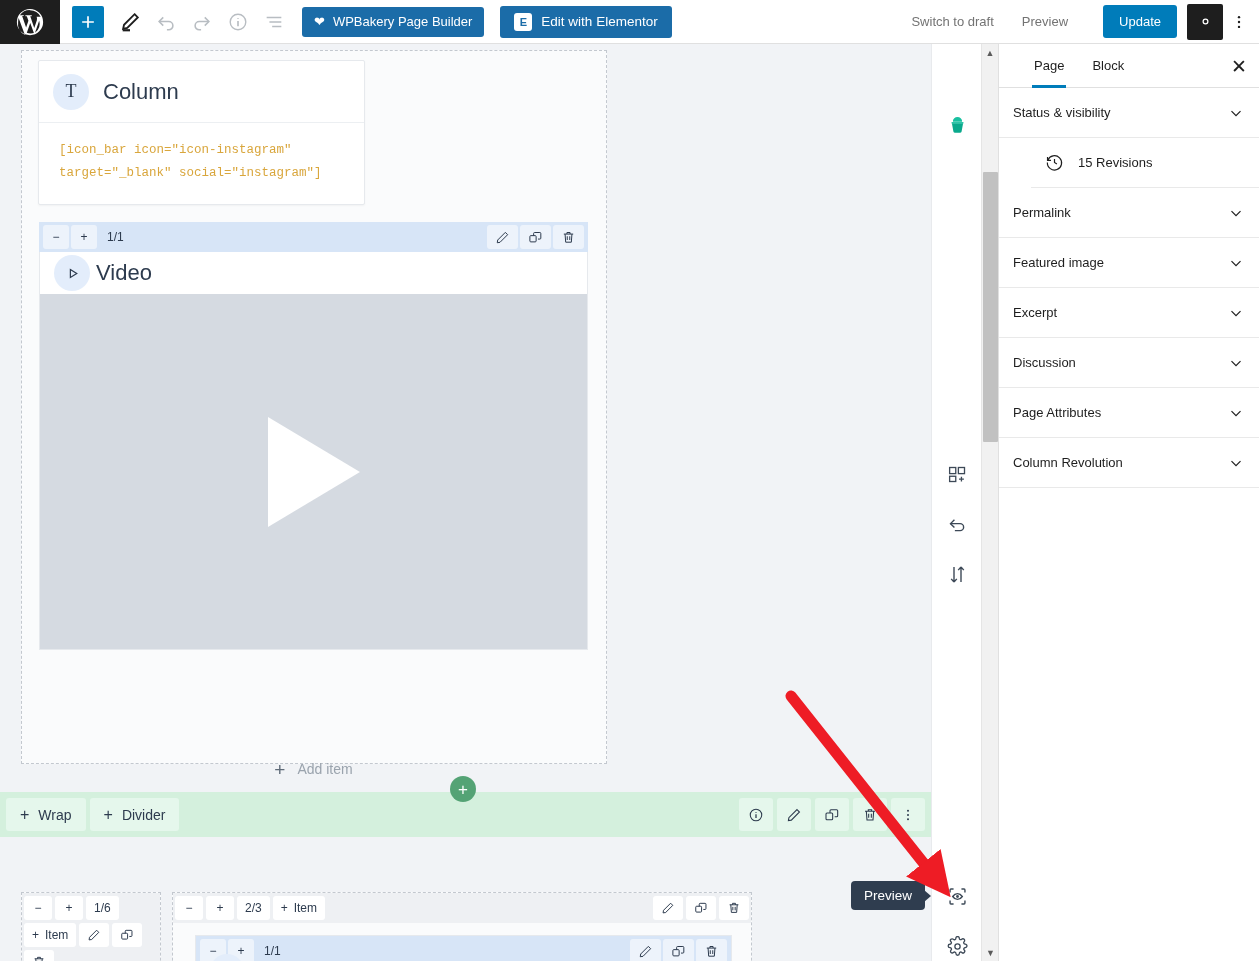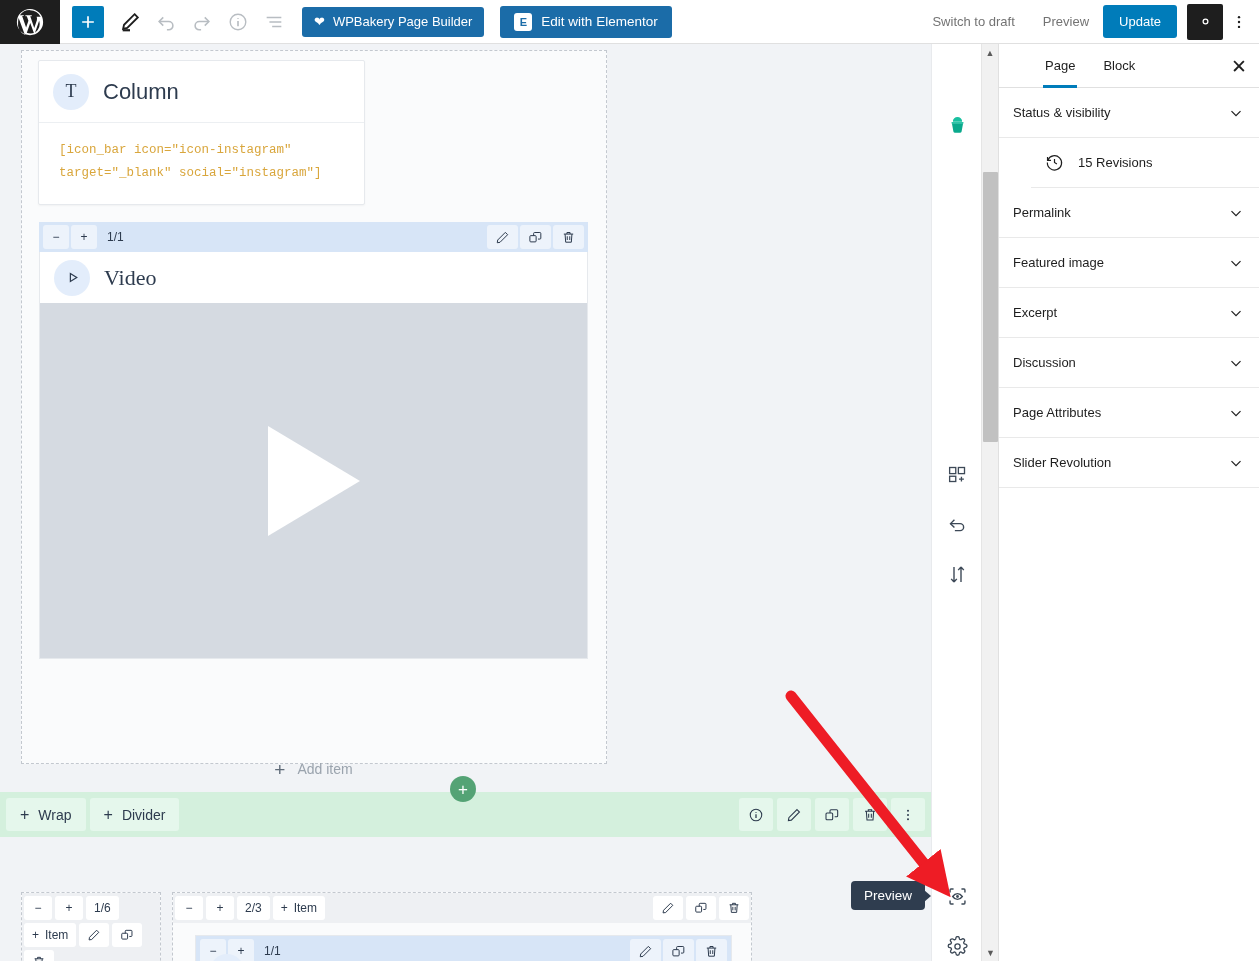--- a/index.html
+++ b/index.html
@@ -58,21 +58,21 @@
     margin-left: auto; display: flex; align-items: center; gap: 0;
     padding-right: 4px;
   }
   .link-btn {
     background: none; border: none; color: #737373; font-size: 13px;
     padding: 0 14px; cursor: pointer; font-family: inherit; white-space: nowrap;
   }
   .update-btn {
     background: #007cba; color: #fff; border: none; border-radius: 3px;
     height: 33px; padding: 0 16px; font-size: 13px; cursor: pointer;
-    font-family: inherit; margin-left: 0;
+    font-family: inherit; margin-left: 21px;
   }
   .gear-btn {
     width: 36px; height: 36px; background: #1e1e1e; color: #fff;
     border: none; border-radius: 2px; margin-left: 10px; cursor: pointer;
     display: flex; align-items: center; justify-content: center;
   }
   .gear-btn svg { width: 19px; height: 19px; }
   .kebab-btn {
     width: 32px; height: 36px; background: none; border: none;
     cursor: pointer; color: #1e1e1e; display: flex; align-items: center;
@@ -124,21 +124,21 @@
     font-size: 12px; color: #2d3b4e; cursor: pointer; border: none;
     font-family: inherit; white-space: nowrap;
   }
   .pill.plain { background: transparent; }
   .pill svg { width: 15px; height: 15px; }
   .bar-spacer { flex: 1; }
   .video-card {
     background: #fff; border: 1px solid #e6e9ed; border-top: none;
   }
   .video-head {
-    height: 51px; display: flex; align-items: center; gap: 14px; padding-left: 14px; font-family: Liberation Serif, serif;
+    height: 42px; display: flex; align-items: center; gap: 6px; padding-left: 14px;
   }
   .video-ph {
     height: 355px; background: #d5dae1;
     display: flex; align-items: center; justify-content: center;
   }
   .play-tri {
     width: 0; height: 0; border-left: 92px solid #fff;
     border-top: 55px solid transparent; border-bottom: 55px solid transparent;
   }
   .add-item-row {
@@ -247,21 +247,21 @@
   
   .annot { position: absolute; left: 0; top: 0; width: 1259px; height: 961px;
     pointer-events: none; z-index: 60; }
 
   
   .sidebar {
     position: absolute; left: 998px; top: 44px; width: 261px; height: 917px;
     background: #fff; border-left: 1px solid #e0e0e0; z-index: 35;
   }
   .sb-tabs {
-    height: 44px; display: flex; align-items: center; padding-left: 32px;
+    height: 44px; display: flex; align-items: center; padding-left: 21px;
     border-bottom: 1px solid #e0e0e0; position: relative;
   }
   .sb-tab {
     font-size: 13px; color: #1e1e1e; padding: 0 14px; height: 44px;
     display: flex; align-items: center; cursor: pointer; border: none;
     background: none; font-family: inherit; position: relative;
   }
   .sb-tab.active::after {
     content: ""; position: absolute; left: 12px; right: 12px; bottom: 0;
     height: 3px; background: #007cba;
@@ -662,21 +662,21 @@
     </div>
     <div class="sb-row">
       <span>Page Attributes</span>
       <span class="chev">
         <svg viewBox="0 0 24 24" fill="none" stroke="currentColor" stroke-width="1.6">
             <path d="M6 9.5l6 6 6-6"></path>
           </svg>
       </span>
     </div>
     <div class="sb-row">
-      <span>Slider Revolution</span>
+      <span>Column Revolution</span>
       <span class="chev">
         <svg viewBox="0 0 24 24" fill="none" stroke="currentColor" stroke-width="1.6">
             <path d="M6 9.5l6 6 6-6"></path>
           </svg>
       </span>
     </div>
   </div>
 
   <svg class="annot">
     <defs>

